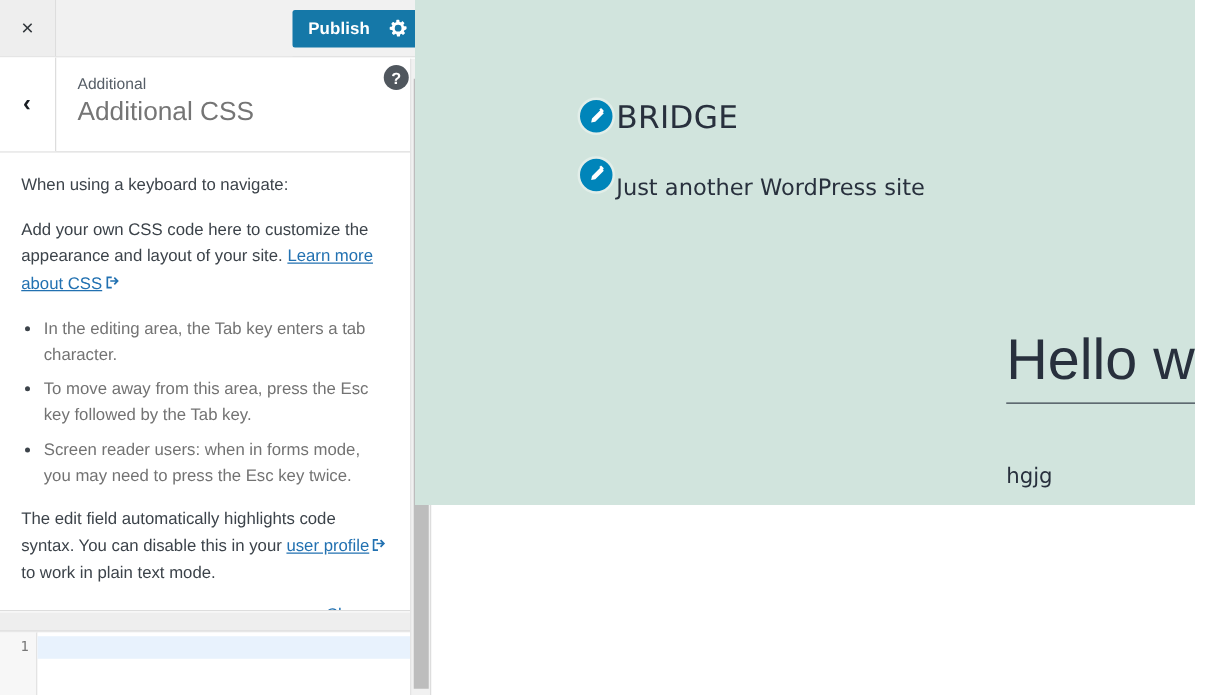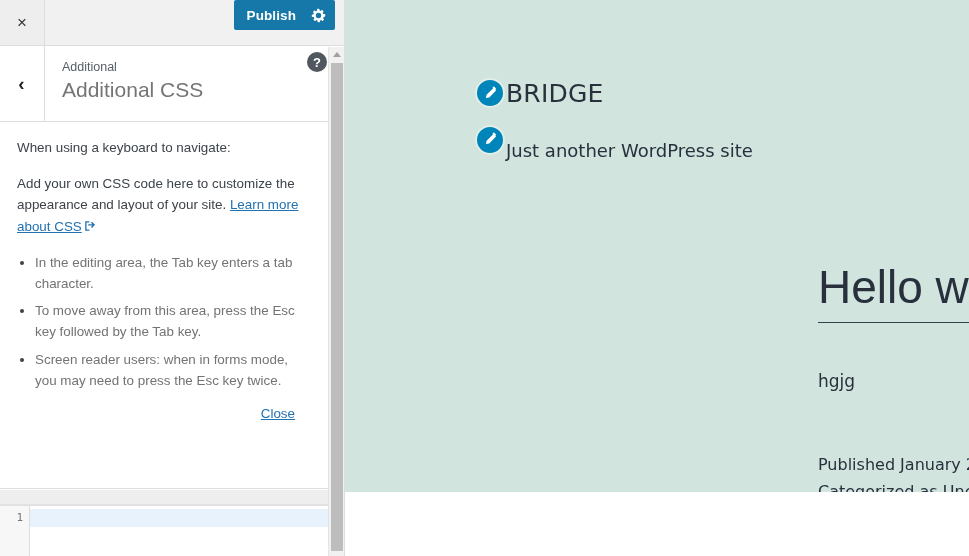--- a/index.html
+++ b/index.html
@@ -56,20 +56,21 @@
   .close-btn .glyph {
     font-size: 17px;
     color: #32373c;
     line-height: 1;
     font-weight: 400;
   }
   .header-spacer { flex: 1 1 auto; background: #f1f1f1; }
 
   .publish-wrap {
     display: flex;
+    align-items: center;
     padding-right: 10px;
   }
   .publish-btn {
     display: flex;
     align-items: center;
     height: 30px;
     background: #1578a8;
     border: 0;
     border-radius: 2px;
     color: #fff;
@@ -285,23 +286,23 @@
     left: 2px; top: 16px;
     width: 12px;
     height: 488px;
     background: #bdbdbd;
     cursor: pointer;
   }
 
   
   #preview {
     position: absolute;
-    left: 345px; top: 0;
+    left: 332px; top: 0;
     width: 624px;
-    height: 492px;
+    height: 404px;
     background: #d1e4dd;
     overflow: hidden;
   }
   .site-header {
     position: absolute;
     left: 130px;
     top: 78px;
   }
   .edit-row {
     display: flex;
@@ -421,20 +422,23 @@
       <p><span>Add your own CSS code here to customize the appearance and layout of your site. </span><a href="#" class="wp-link">Learn more about CSS</a><span class="ext-icon"><svg width="12" height="12" viewBox="0 0 20 20" aria-hidden="true">
               <path fill="#2271b1" d="M2 2h7v2.2H4.2v11.6H9V18H2V2zm9.6 2.4l1.6-1.6 5.2 5.2-5.2 5.2-1.6-1.6 2.5-2.5H7V6.9h7.1l-2.5-2.5z"></path>
             </svg></span></p>
 
       <ul>
         <li>In the editing area, the Tab key enters a tab character.</li>
         <li>To move away from this area, press the Esc key followed by the Tab key.</li>
         <li>Screen reader users: when in forms mode, you may need to press the Esc key twice.</li>
       </ul>
 
+      <p><span>The edit field automatically highlights code syntax. You can disable this in your </span><a href="#" class="wp-link">user profile</a><span class="ext-icon"><svg width="12" height="12" viewBox="0 0 20 20" aria-hidden="true">
+              <path fill="#2271b1" d="M2 2h7v2.2H4.2v11.6H9V18H2V2zm9.6 2.4l1.6-1.6 5.2 5.2-5.2 5.2-1.6-1.6 2.5-2.5H7V6.9h7.1l-2.5-2.5z"></path>
+            </svg></span><span> to work in plain text mode.</span></p>
 
       <div class="close-link-row">
         <a href="#" class="close-link">Close</a>
       </div>
     </div>
 
     <div class="editor-wrap">
       <div class="editor-strip"></div>
       <div class="code-area">
         <div class="gutter">

